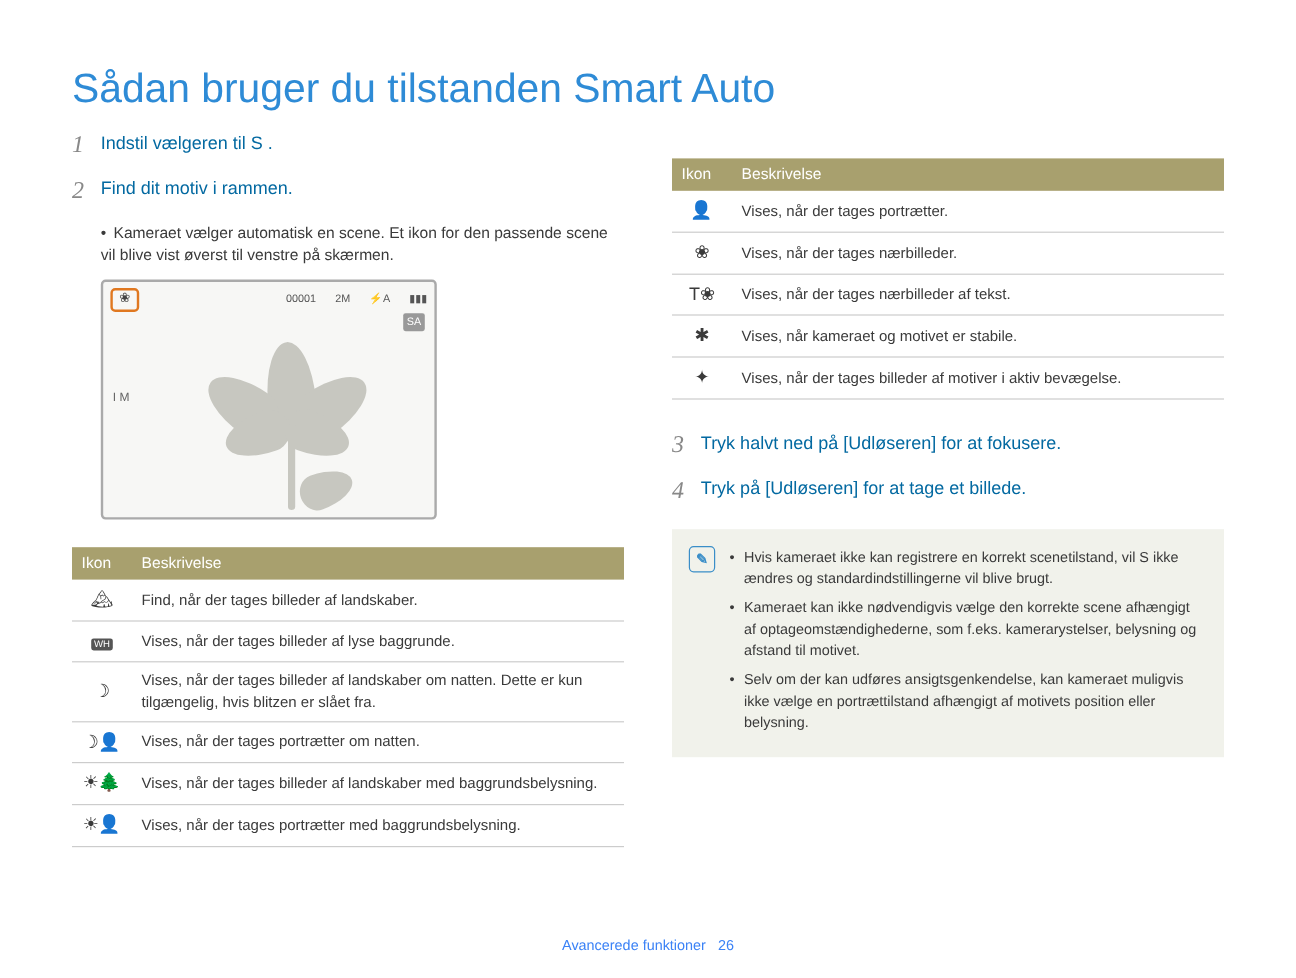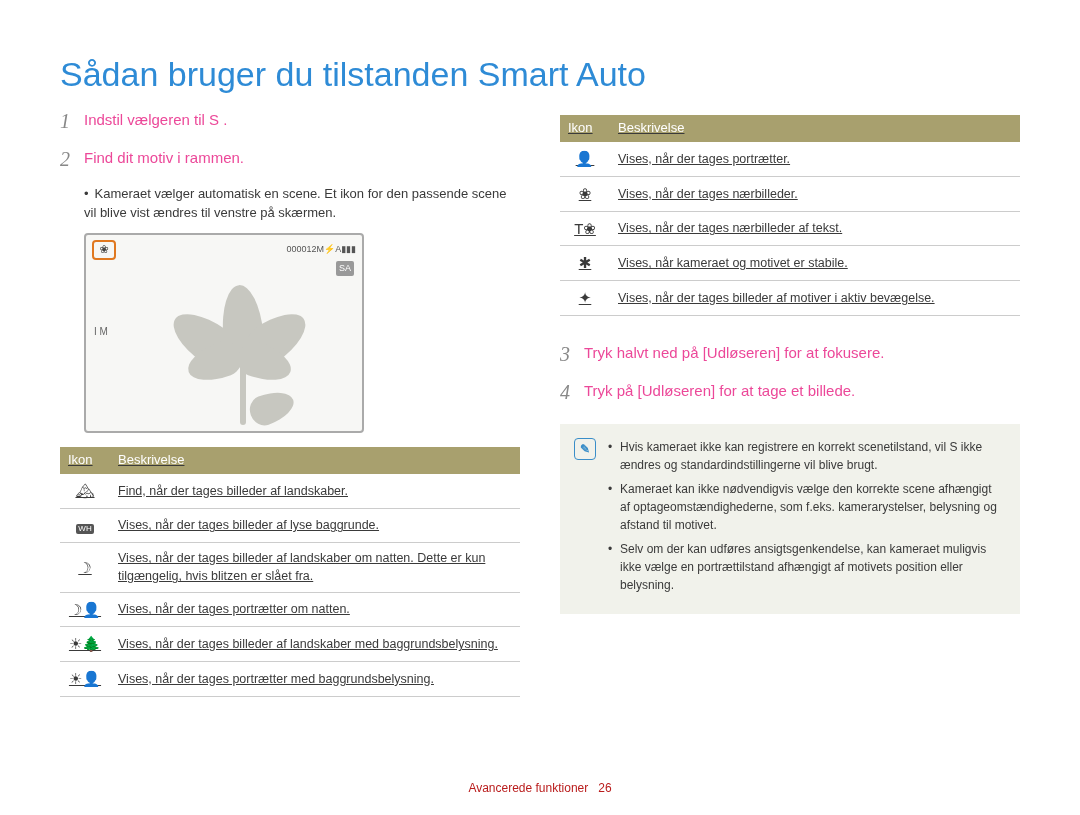--- a/index.html
+++ b/index.html
@@ -50,21 +50,21 @@
     font-style: italic;
     font-family: Georgia, 'Times New Roman', serif;
     font-size: 20px;
     color: #888;
     width: 24px;
     flex-shrink: 0;
     line-height: 1.2;
   }
   ol.steps .step-text {
     font-size: 15px;
-    color: #ec4899;
+    color: #0369a1;
     line-height: 1.4;
   }
   ul.sub {
     list-style: none;
     padding: 0 0 0 24px;
     margin: 4px 0 10px 0;
   }
   ul.sub li::before {
     content: "•";
     margin-right: 6px;
@@ -97,21 +97,21 @@
     width: 20px;
     height: 16px;
     display: inline-flex;
     align-items: center;
     justify-content: center;
     font-size: 11px;
     color: #444;
   }
   .screen-preview .topright {
     display: flex;
-    gap: 0;
+    gap: 16px;
     align-items: center;
   }
   .screen-preview .topright span {
     font-size: 9px;
     letter-spacing: 0;
   }
   .screen-preview .flower {
     position: absolute;
     right: 30px;
     top: 40px;
@@ -126,22 +126,21 @@
   .leftmark {
     position: absolute;
     left: 8px;
     top: 90px;
     font-size: 10px;
     color: #666;
   }
   table.icon-table {
     border-collapse: collapse;
     width: 100%;
-    margin-top: 6px;
-    text-decoration: underline;
+    margin-top: 23px;
   }
   table.icon-table th {
     background: #a8a06e;
     color: #fff;
     font-weight: normal;
     text-align: left;
     padding: 4px 8px;
     font-size: 13px;
   }
   table.icon-table td {
@@ -193,21 +192,21 @@
     position: absolute;
     left: 0;
   }
   .footer {
     position: absolute;
     bottom: 18px;
     left: 0;
     right: 0;
     text-align: center;
     font-size: 12px;
-    color: #b91c1c;
+    color: #3b82f6;
   }
   .wh-box {
     display: inline-block;
     background: #555;
     color: #fff;
     font-size: 8px;
     padding: 1px 2px;
     border-radius: 2px;
     line-height: 1;
   }
@@ -228,21 +227,21 @@
           <span class="step-text">
             <span>Indstil vælgeren til  S .</span>
           </span>
         </li>
         <li>
           <span class="num">2</span>
           <span class="step-text">Find dit motiv i rammen.</span>
         </li>
       </ol>
       <ul class="sub">
-        <li>Kameraet vælger automatisk en scene. Et ikon for den passende scene vil blive vist ændres til venstre på skærmen.</li>
+        <li>Kameraet vælger automatisk en scene. Et ikon for den passende scene vil blive vist øverst til venstre på skærmen.</li>
       </ul>
 
       <div class="screen-preview">
         <div class="topbar">
           <span class="macro-icon">❀</span>
           <span class="topright">
             <span>00001</span>
             <span>2M</span>
             <span>⚡A</span>
             <span>▮▮▮</span>

